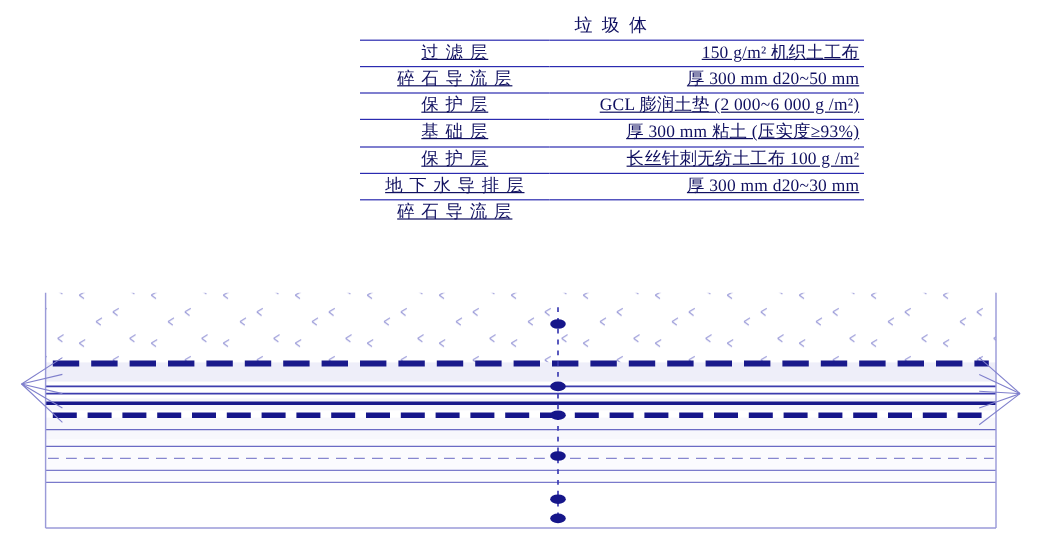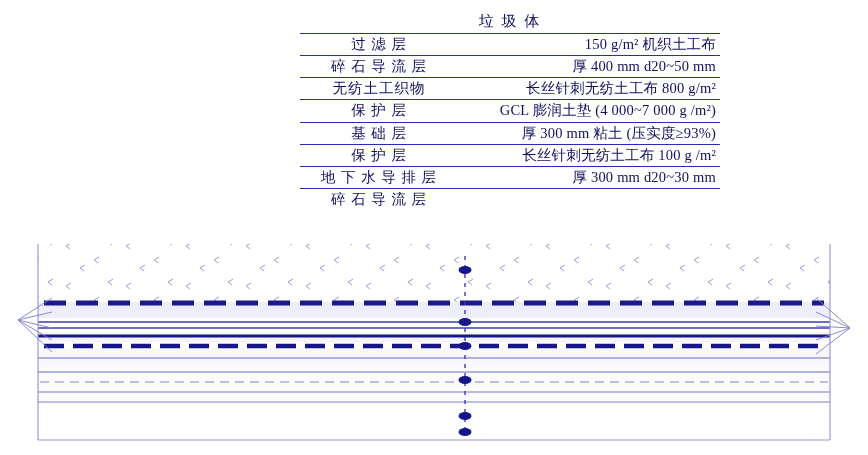--- a/index.html
+++ b/index.html
@@ -39,20 +39,21 @@
     border-collapse: collapse;
     width: 100%;
     font-size: 14.5px;
     color: #101060;
   }
   table.layers td {
     padding: 1px 4px 2px 4px;
     border-top: 1px solid #2b2bb0;
     white-space: nowrap;
     line-height: 1.25;
+    text-decoration: underline;
   }
   table.layers tr:last-child td {
     border-bottom: none;
   }
   td.lbl {
     width: 150px;
     text-align: center;
     letter-spacing: 1px;
   }
   td.val {
@@ -86,29 +87,25 @@
   <div class="legend">
     <div class="legend-title">垃 圾 体</div>
     <table class="layers">
       <tbody>
         <tr>
           <td class="lbl">过 滤 层</td>
           <td class="val">150 g/m² 机织土工布</td>
         </tr>
         <tr>
           <td class="lbl">碎 石 导 流 层</td>
-          <td class="val">厚 400 mm d20~50 mm</td>
-        </tr>
-        <tr>
-          <td class="lbl">无纺土工织物</td>
-          <td class="val">长丝针刺无纺土工布 800 g/m²</td>
+          <td class="val">厚 300 mm d20~50 mm</td>
         </tr>
         <tr>
           <td class="lbl">保 护 层</td>
-          <td class="val">GCL 膨润土垫 (4 000~7 000 g /m²)</td>
+          <td class="val">GCL 膨润土垫 (2 000~6 000 g /m²)</td>
         </tr>
         <tr>
           <td class="lbl">基 础 层</td>
           <td class="val">厚 300 mm 粘土 (压实度≥93%)</td>
         </tr>
         <tr>
           <td class="lbl">保 护 层</td>
           <td class="val">长丝针刺无纺土工布 100 g /m²</td>
         </tr>
         <tr>

